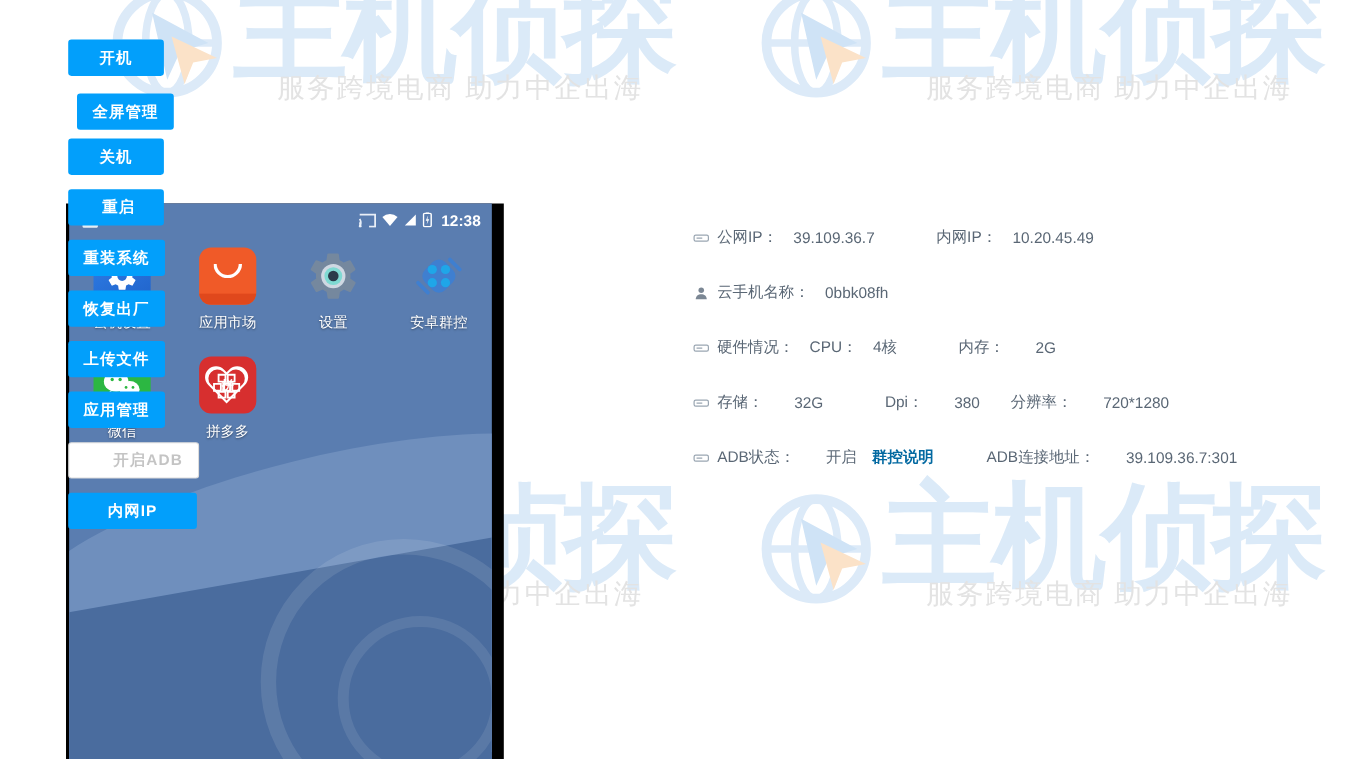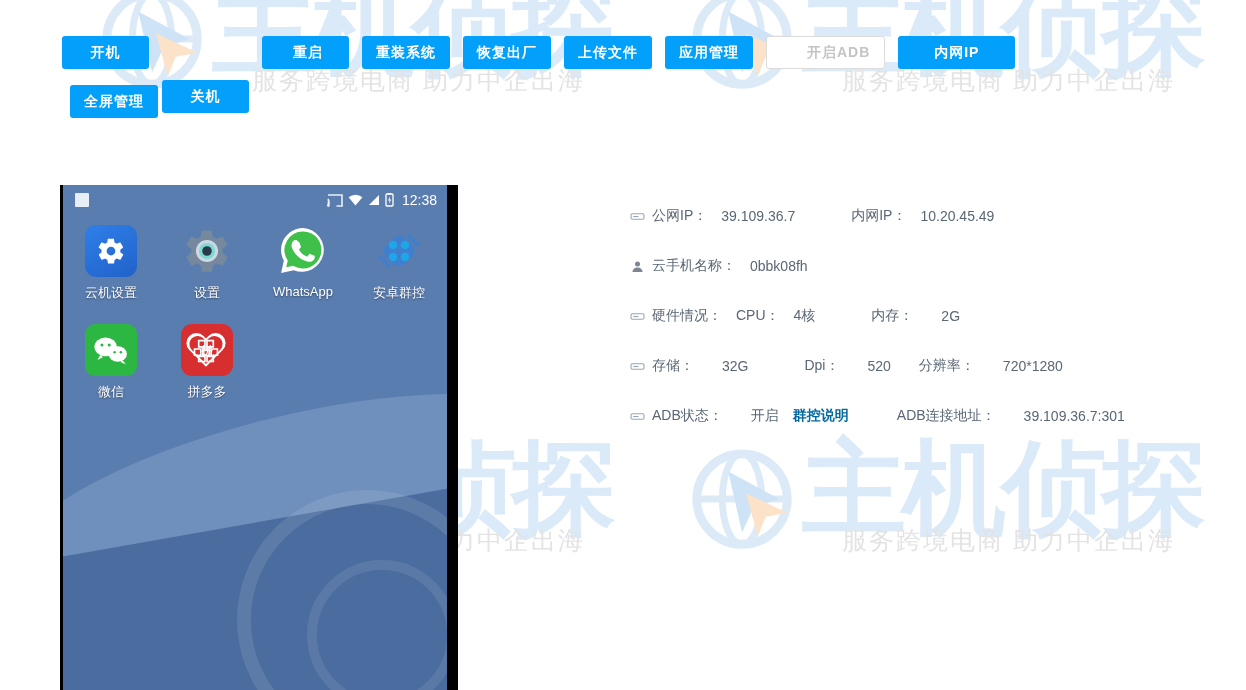--- a/index.html
+++ b/index.html
@@ -17,21 +17,21 @@
   .wm-logo { position:absolute; left:0; top:-8px; width:128px; height:118px; }
   .wm-word { position:absolute; left:122px; top:-14px; font-size:104px; line-height:104px;
              font-weight:700; color:#dbeaf8; letter-spacing:-4px;
              font-family:"Liberation Sans","DejaVu Sans",sans-serif; white-space:nowrap;}
   .wm-tag  { position:absolute; left:162px; top:78px; font-size:25px; line-height:25px;
              color:#e3e3e3; letter-spacing:2px; white-space:nowrap;
              font-family:"Liberation Sans","DejaVu Sans",sans-serif;}
 
   
   .toolbar { position:absolute; left:0; top:0; width:100%; z-index:5; }
-  .btn-row { position:absolute; display:flex; align-items:flex-start; }
+  .btn-row { position:absolute; display:flex; align-items:flex-start;flex-direction:column; }
   .btn-row-1 { left:62px; top:36px; gap:13px; }
   .btn-row-2 { left:70px; top:85px; }
   .btn {
     height:33px; min-width:87px; padding:0 14px;
     background:#029ffb; color:#ffffff;
     border:none; border-radius:3px;
     font-size:14px; font-weight:700; letter-spacing:1px;
     display:flex; align-items:center; justify-content:center;
     cursor:pointer; white-space:nowrap;
     font-family:"Liberation Sans","DejaVu Sans",sans-serif;
@@ -56,21 +56,21 @@
               background:#4a6c9e; transform:rotate(-10deg); }
   .wp-swirl { position:absolute; right:-50px; bottom:-60px; width:260px; height:260px;
               border:14px solid rgba(255,255,255,0.10); border-radius:50%; }
   .wp-swirl2 { position:absolute; right:-10px; bottom:-20px; width:150px; height:150px;
               border:10px solid rgba(255,255,255,0.09); border-radius:50%; }
 
   .statusbar { position:absolute; left:0; right:0; top:0; height:30px;
                display:flex; align-items:center; padding:0 10px 0 12px; }
   .sb-square { width:14px; height:14px; background:#e8eef5; border-radius:1px; }
   .sb-right { margin-left:auto; display:flex; align-items:center; gap:5px; }
-  .sb-time { color:#fff; font-size:14px; font-weight:400; margin-left:3px;
+  .sb-time { color:#fff; font-size:14px; font-weight:700; margin-left:3px;
              font-family:"Liberation Sans","DejaVu Sans",sans-serif; }
 
   .app-grid { position:absolute; left:0; right:0; top:40px;
               display:grid; grid-template-columns:repeat(4,1fr); row-gap:22px; }
   .app-cell { display:flex; flex-direction:column; align-items:center; cursor:pointer; }
   .app-label { margin-top:7px; color:#ffffff; font-size:13px; text-shadow:0 1px 2px rgba(0,0,0,.45);
                font-family:"Liberation Sans","DejaVu Sans",sans-serif; white-space:nowrap;}
   .icon-box { width:52px; height:52px; border-radius:11px; position:relative; overflow:hidden; }
 
   
@@ -223,43 +223,40 @@
 
         <div class="app-cell">
           <div class="icon-box ic-cloudset">
             <svg width="30" height="30" viewBox="0 0 24 24">
               <path fill="#ffffff" d="M19.4 13a7.8 7.8 0 0 0 .1-1 7.8 7.8 0 0 0-.1-1l2.1-1.6a.5.5 0 0 0 .1-.6l-2-3.5a.5.5 0 0 0-.6-.2l-2.5 1a7.3 7.3 0 0 0-1.7-1l-.4-2.6a.5.5 0 0 0-.5-.4h-4a.5.5 0 0 0-.5.4l-.4 2.6a7.3 7.3 0 0 0-1.7 1l-2.5-1a.5.5 0 0 0-.6.2l-2 3.5a.5.5 0 0 0 .1.6L4.5 11a7.8 7.8 0 0 0 0 2l-2.1 1.6a.5.5 0 0 0-.1.6l2 3.5a.5.5 0 0 0 .6.2l2.5-1a7.3 7.3 0 0 0 1.7 1l.4 2.6a.5.5 0 0 0 .5.4h4a.5.5 0 0 0 .5-.4l.4-2.6a7.3 7.3 0 0 0 1.7-1l2.5 1a.5.5 0 0 0 .6-.2l2-3.5a.5.5 0 0 0-.1-.6ZM12 15.5A3.5 3.5 0 1 1 15.5 12 3.5 3.5 0 0 1 12 15.5Z"></path>
             </svg>
           </div>
           <div class="app-label">云机设置</div>
         </div>
 
+        <div class="app-cell">
+          <div class="icon-box ic-market">
+            <div class="smile"></div>
+            <div class="base"></div>
+          </div>
+          <div class="app-label">应用市场</div>
+        </div>
 
         <div class="app-cell">
           <div class="icon-box ic-gear">
             <svg width="50" height="50" viewBox="0 0 24 24">
               <path fill="#75889e" d="M19.4 13a7.8 7.8 0 0 0 .1-1 7.8 7.8 0 0 0-.1-1l2.1-1.6a.5.5 0 0 0 .1-.6l-2-3.5a.5.5 0 0 0-.6-.2l-2.5 1a7.3 7.3 0 0 0-1.7-1l-.4-2.6a.5.5 0 0 0-.5-.4h-4a.5.5 0 0 0-.5.4l-.4 2.6a7.3 7.3 0 0 0-1.7 1l-2.5-1a.5.5 0 0 0-.6.2l-2 3.5a.5.5 0 0 0 .1.6L4.5 11a7.8 7.8 0 0 0 0 2l-2.1 1.6a.5.5 0 0 0-.1.6l2 3.5a.5.5 0 0 0 .6.2l2.5-1a7.3 7.3 0 0 0 1.7 1l.4 2.6a.5.5 0 0 0 .5.4h4a.5.5 0 0 0 .5-.4l.4-2.6a7.3 7.3 0 0 0 1.7-1l2.5 1a.5.5 0 0 0 .6-.2l2-3.5a.5.5 0 0 0-.1-.6Z"></path>
               <circle cx="12" cy="12" r="5.3" fill="#cfd8e2"></circle>
               <circle cx="12" cy="12" r="3.9" fill="#7fd9d2"></circle>
               <circle cx="12" cy="12" r="2.3" fill="#2b3a4a"></circle>
             </svg>
           </div>
           <div class="app-label">设置</div>
         </div>
 
-        <div class="app-cell">
-          <div class="icon-box ic-wa">
-            <svg width="50" height="50" viewBox="0 0 48 48">
-              <path fill="#ffffff" d="M24 2A21 21 0 0 0 5.6 33.2L3 45l12.2-2.5A21 21 0 1 0 24 2Z"></path>
-              <path fill="#3ec04b" d="M24 5.2A17.8 17.8 0 0 0 8.9 32.3l.5.8-1.5 6.6 6.8-1.5.8.5A17.8 17.8 0 1 0 24 5.2Z"></path>
-              <path fill="#ffffff" d="M18.6 14.4c-.4-.9-.8-.9-1.2-.9h-1c-.4 0-1 .1-1.5.7s-1.9 1.9-1.9 4.6 2 5.3 2.2 5.7 3.8 6.1 9.4 8.3c4.7 1.8 5.6 1.5 6.6 1.4s3.3-1.3 3.7-2.6.5-2.4.4-2.6-.4-.4-.9-.6-2.9-1.5-3.4-1.6-.8-.3-1.1.2-1.3 1.6-1.6 2-.6.4-1.1.1a13.6 13.6 0 0 1-4-2.5 15.1 15.1 0 0 1-2.8-3.5c-.3-.5 0-.8.2-1s.5-.6.8-.9a3.4 3.4 0 0 0 .5-.9.9.9 0 0 0 0-.9c-.2-.3-1.1-2.8-1.5-3.8Z"></path>
-            </svg>
-          </div>
-          <div class="app-label">WhatsApp</div>
-        </div>
 
         <div class="app-cell">
           <div class="icon-box ic-agc">
             <svg width="48" height="48" viewBox="0 0 48 48">
               <rect x="11" y="11" width="26" height="26" rx="8" transform="rotate(45 24 24)" fill="#3f7fd0"></rect>
               <circle cx="18" cy="18" r="4.2" fill="#1fa6e8"></circle>
               <circle cx="30" cy="18" r="4.2" fill="#1fa6e8"></circle>
               <circle cx="18" cy="30" r="4.2" fill="#1fa6e8"></circle>
               <circle cx="30" cy="30" r="4.2" fill="#1fa6e8"></circle>
               <path d="M5 30 14 39M34 9l9 9" stroke="#3f7fd0" stroke-width="3.4" fill="none" stroke-linecap="round"></path>
@@ -347,21 +344,21 @@
       <svg class="ic-lead" viewBox="0 0 16 14">
         <rect x="1" y="4" width="14" height="6" rx="1.6" fill="none" stroke="#9aa6b2" stroke-width="1.2"></rect>
         <line x1="3.4" y1="7" x2="9" y2="7" stroke="#9aa6b2" stroke-width="1.2"></line>
       </svg>
       <span class="lbl">存储：</span>
       <span class="sp-md"></span>
       <span class="val">32G</span>
       <span class="sp-xl"></span>
       <span class="lbl">Dpi：</span>
       <span class="sp-md"></span>
-      <span class="val">520</span>
+      <span class="val">380</span>
       <span class="sp-md"></span>
       <span class="lbl">分辨率：</span>
       <span class="sp-md"></span>
       <span class="val">720*1280</span>
     </div>
 
     <div class="info-row">
       <svg class="ic-lead" viewBox="0 0 16 14">
         <rect x="1" y="4" width="14" height="6" rx="1.6" fill="none" stroke="#9aa6b2" stroke-width="1.2"></rect>
         <line x1="3.4" y1="7" x2="9" y2="7" stroke="#9aa6b2" stroke-width="1.2"></line>

